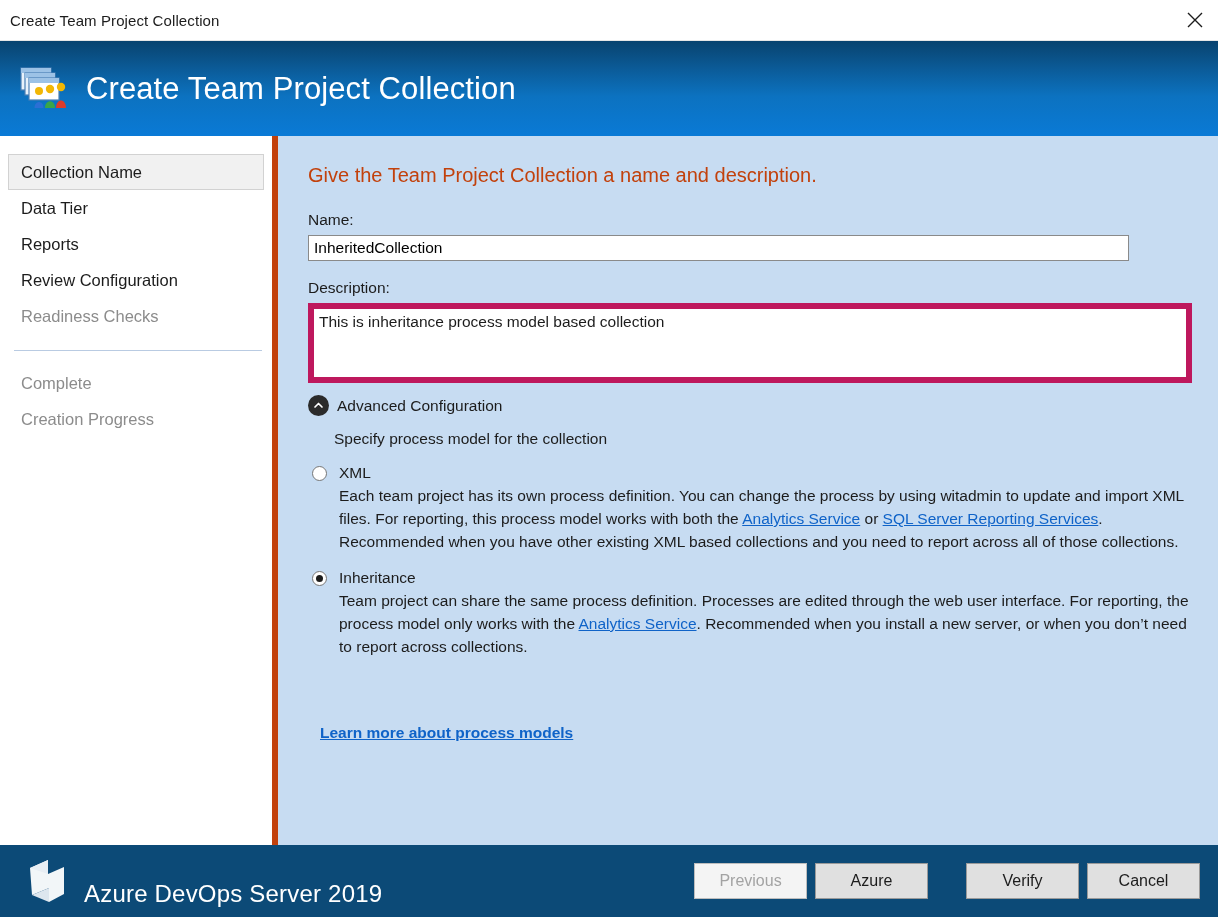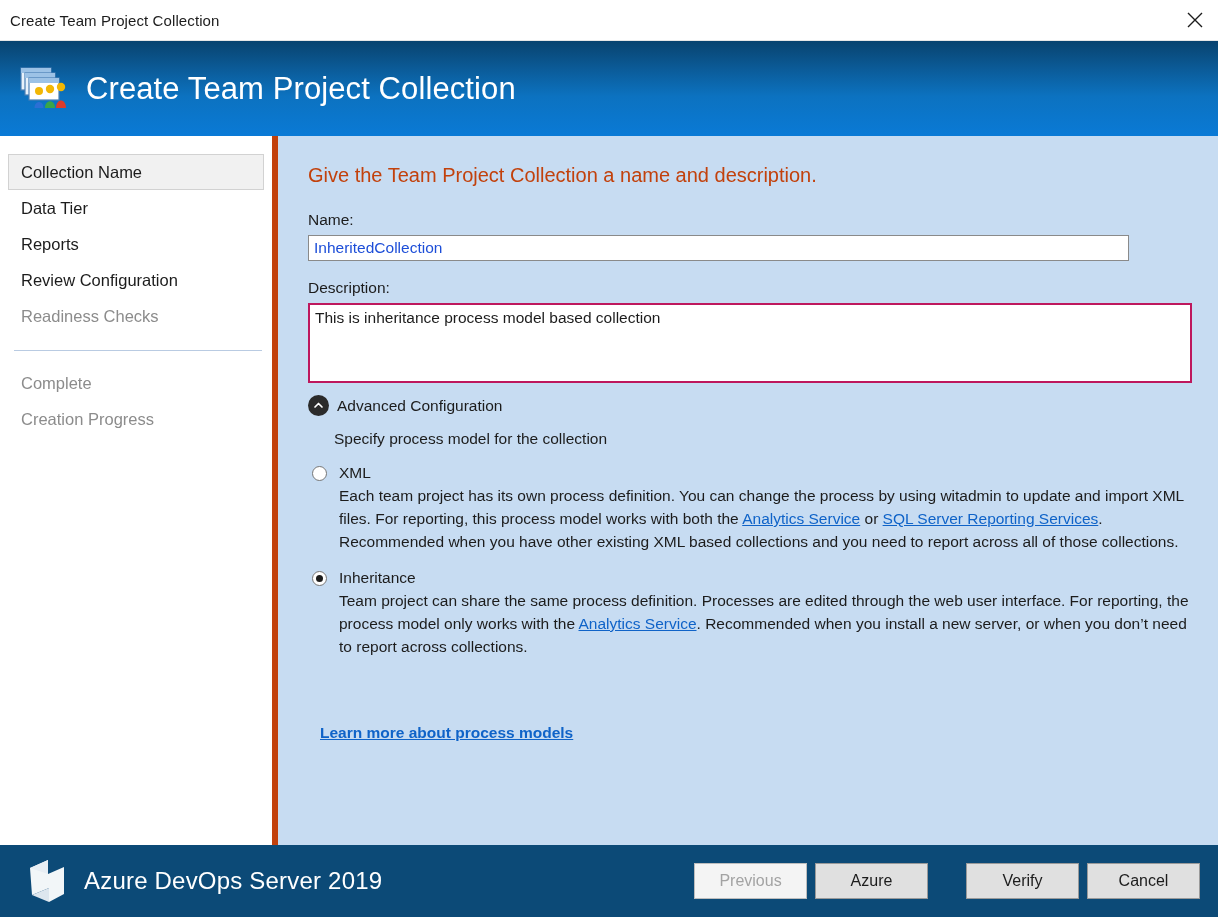--- a/index.html
+++ b/index.html
@@ -130,31 +130,31 @@
     margin-bottom: 6px;
   }
   .text-input {
     width: 821px;
     height: 26px;
     box-sizing: border-box;
     border: 1px solid #8a8a8a;
     background: #ffffff;
     font-family: "Liberation Sans", sans-serif;
     font-size: 15.5px;
-    color: #1d4ed8;
+    color: #000000;
     padding: 2px 5px;
     outline: none;
     display: block;
   }
   .spacer-18 { height: 18px; }
   .textarea-input {
     width: 884px;
     height: 80px;
     box-sizing: border-box;
-    border: 2px solid #be185d;
+    border: 6px solid #be185d;
     background: #ffffff;
     font-family: "Liberation Sans", sans-serif;
     font-size: 15.5px;
     color: #1c1c1c;
     padding: 3px 5px;
     outline: none;
     resize: none;
     display: block;
     line-height: 20px;
   }
@@ -239,21 +239,21 @@
     height: 72px;
     min-height: 72px;
     background: #0c4a77;
     display: flex;
     align-items: center;
     padding: 0 18px 0 18px;
     box-sizing: border-box;
   }
   .footer-brand {
     display: flex;
-    align-items: center;
+    align-items: flex-end;
     flex: 1 1 auto;
   }
   .devops-logo {
     width: 54px;
     height: 54px;
     margin-right: 12px;
     flex: 0 0 auto;
   }
   .footer-title {
     color: #ffffff;

